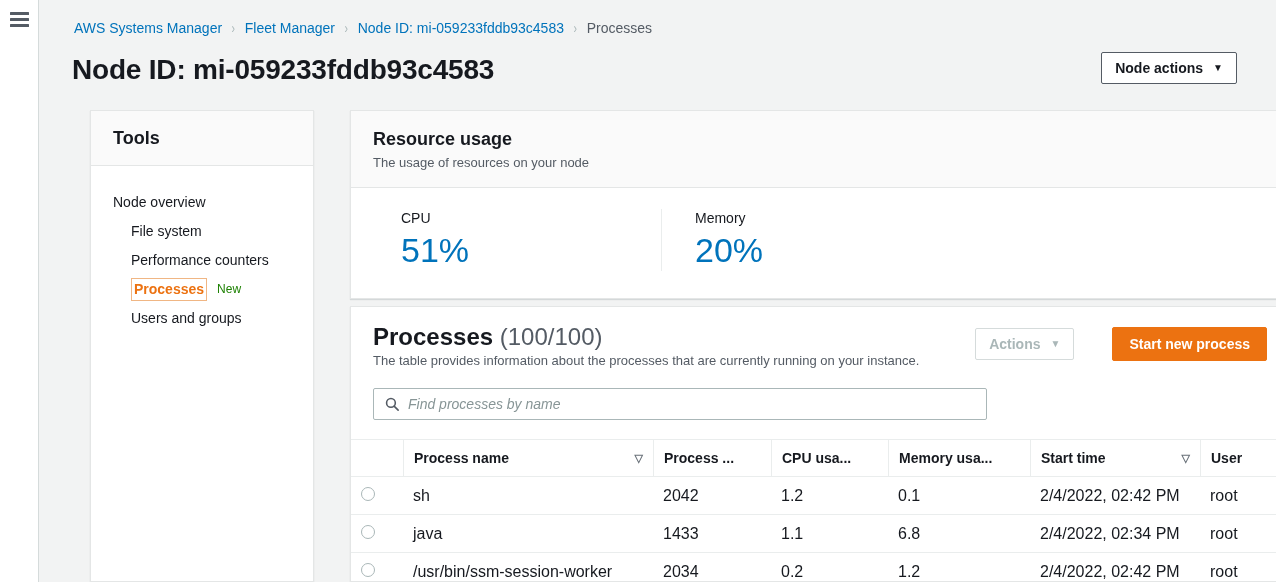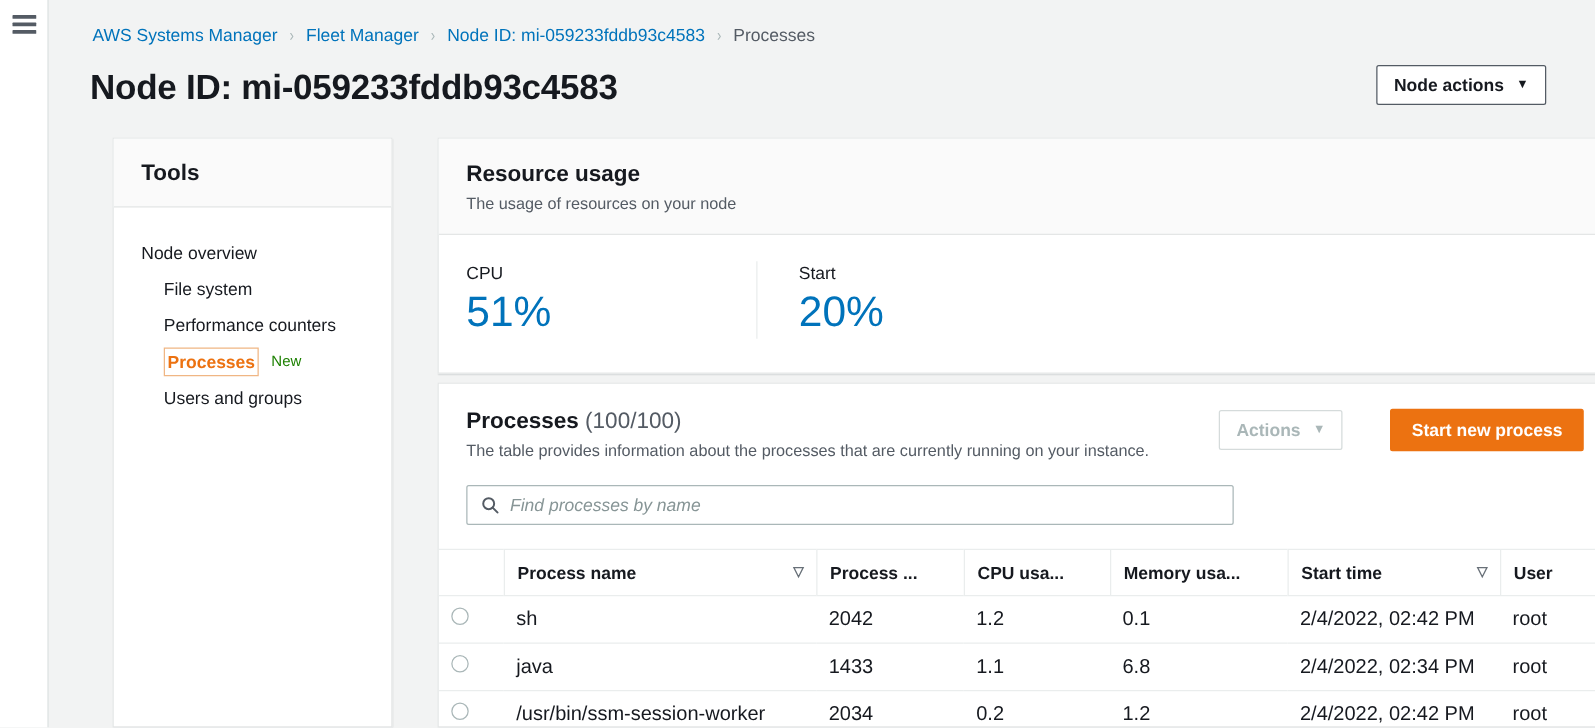--- a/index.html
+++ b/index.html
@@ -121,42 +121,42 @@
     background: #fafafa;
     border-bottom: 1px solid #e4e6e6;
     padding: 17px 22px 15px;
   }
   .res-title { font-size: 18px; font-weight: 700; color: #16191f; line-height: 22px; }
   .res-sub { font-size: 13px; color: #545b64; margin-top: 4px; line-height: 18px; }
   .res-body {
     display: flex; align-items: stretch;
     padding: 21px 22px 27px;
   }
-  .metric { width: 232px; }
+  .metric { width: 232px; margin-left: 28px; }
   .metric + .metric { border-left: 1px solid #eaeded; padding-left: 33px; }
   .metric-label { font-size: 14px; color: #16191f; line-height: 18px; }
   .metric-value {
     font-size: 34px; line-height: 42px; font-weight: 400;
     color: #0073bb; margin-top: 2px;
   }
 
   
   .proc-card {
     position: absolute; left: 311px; top: 306px;
     width: 940px; height: 276px;
     background: #ffffff;
     border: 1px solid #e4e6e6;
     box-shadow: 0 1px 1px 0 rgba(0,28,36,0.12);
     overflow: hidden;
   }
   .proc-header {
     display: flex; align-items: flex-start; justify-content: space-between;
     padding: 18px 22px 0 22px;
   }
-  .proc-title { font-size: 18px; font-weight: 700; color: #16191f; line-height: 23px; }
+  .proc-title { font-size: 24px; font-weight: 700; color: #16191f; line-height: 23px; }
   .proc-count { font-weight: 400; color: #545b64; }
   .proc-sub { font-size: 13px; color: #545b64; margin-top: 4px; line-height: 18px; }
   .proc-actions { display: flex; align-items: center; gap: 10px; margin-top: 2px; }
   .btn-actions {
     height: 32px; padding: 0 13px;
     display: flex; align-items: center; gap: 10px;
     background: #ffffff; border: 1px solid #d5dbdb; border-radius: 2px;
     font-size: 14px; font-weight: 700; color: #aab7b8;
     cursor: default; white-space: nowrap;
   }
@@ -290,21 +290,21 @@
       <div class="res-header">
         <div class="res-title">Resource usage</div>
         <div class="res-sub">The usage of resources on your node</div>
       </div>
       <div class="res-body">
         <div class="metric">
           <div class="metric-label">CPU</div>
           <div class="metric-value">51%</div>
         </div>
         <div class="metric">
-          <div class="metric-label">Start</div>
+          <div class="metric-label">Memory</div>
           <div class="metric-value">20%</div>
         </div>
       </div>
     </section>
 
     <section class="proc-card">
       <div class="proc-header">
         <div>
           <div class="proc-title">
             <span>Processes</span>

